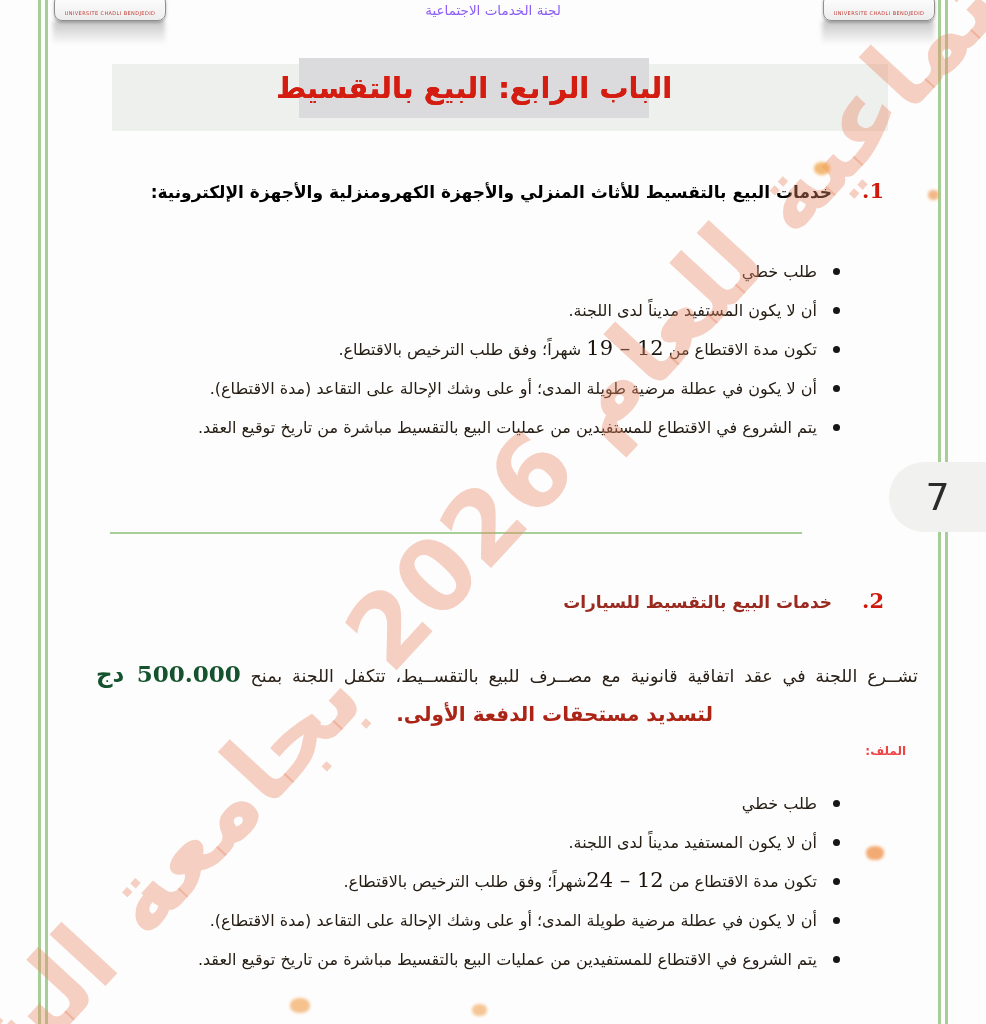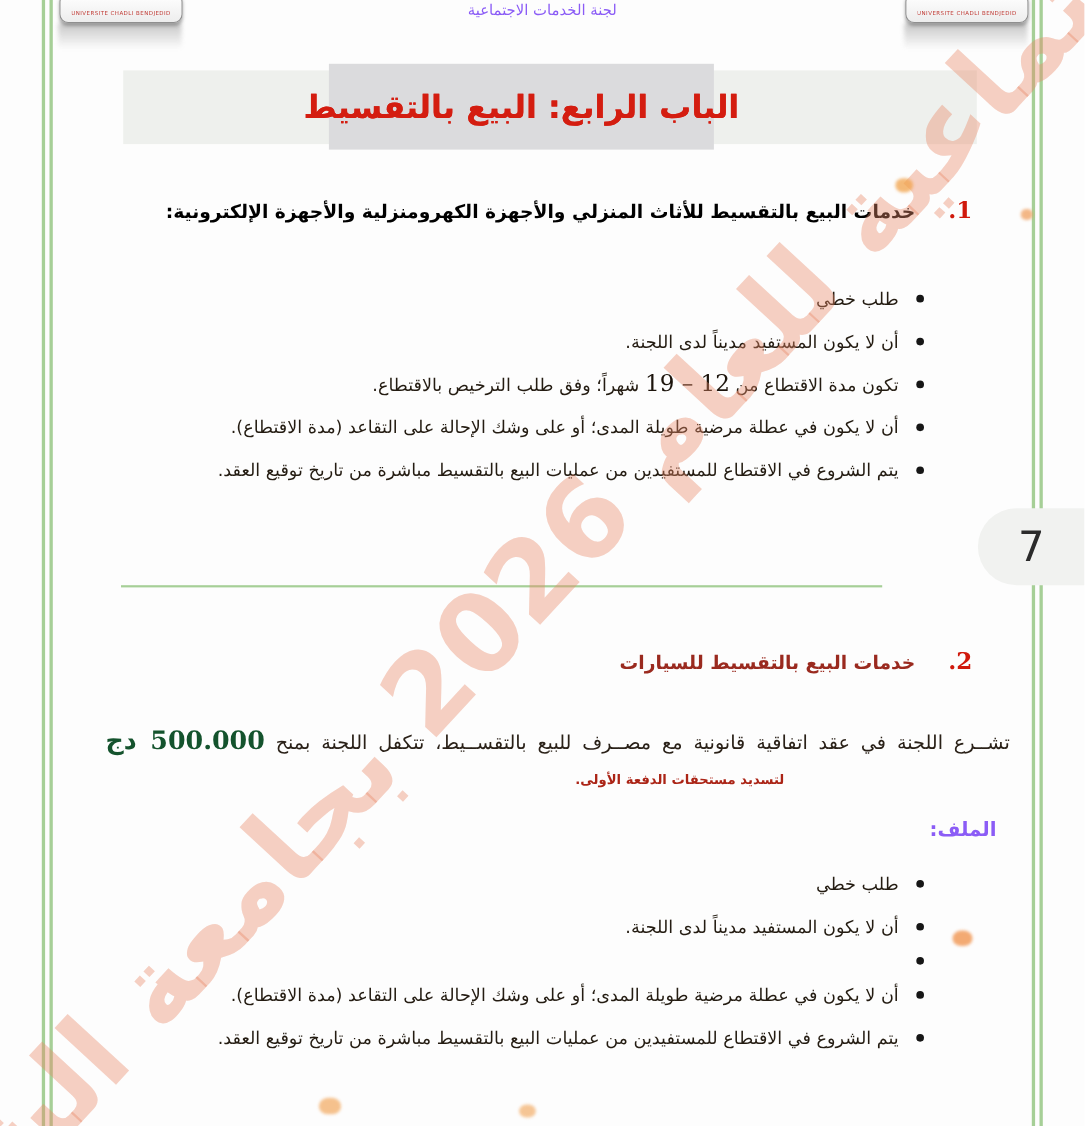--- a/index.html
+++ b/index.html
@@ -19,21 +19,21 @@
   .stamp-left{left:54px;} .stamp-right{left:823px;}
   .reflection{position:absolute;top:21px;width:112px;height:28px;z-index:3;filter:blur(2px);opacity:.55;
               background:linear-gradient(180deg,#9a9a9a 0%,rgba(255,255,255,0) 85%);}
   .refl-left{left:53px;} .refl-right{left:822px;}
 
   .header-title{position:absolute;top:2px;left:0;right:0;text-align:center;font-size:13.5px;
                 color:#8b5cf6;z-index:4;}
 
   
   .title-band{position:absolute;left:112px;top:64px;width:776px;height:67px;background:#eef0ed;z-index:2;}
-  .title-box{position:absolute;left:299px;top:58px;width:350px;height:78px;background:#dbdbdd;z-index:2;
+  .title-box{position:absolute;left:299px;top:58px;width:350px;height:60px;background:#dbdbdd;z-index:2;
              display:flex;align-items:center;justify-content:center;}
   .title-box span{color:#d41d10;font-weight:bold;font-size:29px;white-space:nowrap;direction:rtl;
                   text-shadow:0 0 .6px #d41d10;}
 
   
   .watermark{position:absolute;left:470px;top:540px;transform:translate(-50%,-50%) rotate(-47.3deg);
              transform-origin:center;white-space:nowrap;direction:rtl;font-size:100px;font-weight:bold;
              color:rgba(233,138,105,0.40);z-index:3;pointer-events:none;letter-spacing:2px;}
   .speck{position:absolute;border-radius:45%;z-index:3;pointer-events:none;filter:blur(1.5px);}
 
@@ -54,24 +54,24 @@
   .range{font-family:"DejaVu Serif",serif;font-size:21px;line-height:20px;color:#1c140c;}
 
   .note{position:absolute;top:470px;right:171px;direction:rtl;font-weight:bold;font-size:17.5px;
         color:#a62b1d;z-index:2;white-space:nowrap;}
 
   .divider{position:absolute;top:532px;left:110px;width:692px;height:2px;background:#a6cf97;z-index:2;}
 
   .para{position:absolute;top:660px;right:68px;width:822px;direction:rtl;font-size:17.5px;color:#2a2118;
         text-align:justify;text-align-last:justify;z-index:2;}
   .amount{font-family:"DejaVu Serif","DejaVu Sans",serif;font-weight:bold;font-size:23px;color:#14532d;}
-  .para2{position:absolute;top:702px;right:273px;direction:rtl;font-weight:bold;font-size:12px;
+  .para2{position:absolute;top:702px;right:273px;direction:rtl;font-weight:bold;font-size:20px;
          color:#ab2416;z-index:2;white-space:nowrap;}
-  .file-label{position:absolute;top:744px;right:80px;direction:rtl;font-weight:bold;font-size:18px;
-              color:#8b5cf6;z-index:2;text-align:center;}
+  .file-label{position:absolute;top:744px;right:80px;direction:rtl;font-weight:bold;font-size:12px;
+              color:#ef4444;z-index:2;text-align:center;}
 
   
   .page-tab{position:absolute;top:462px;right:0;width:97px;height:70px;background:#f1f2f0;
             border-radius:35px 0 0 35px;display:flex;align-items:center;justify-content:center;z-index:5;}
   .page-tab span{font-size:38px;color:#2b2b2b;}
 </style>
 </head>
 <body>
 
 <div class="page">
@@ -151,20 +151,21 @@
     <li>
       <span class="dot"></span>
       <span><span>طلب خطي</span><span class="range"></span><span></span></span>
     </li>
     <li>
       <span class="dot"></span>
       <span><span>أن لا يكون المستفيد مديناً لدى اللجنة.</span><span class="range"></span><span></span></span>
     </li>
     <li>
       <span class="dot"></span>
+      <span><span>تكون مدة الاقتطاع من </span><span class="range">12 – 24</span><span>شهراً؛ وفق طلب الترخيص بالاقتطاع.</span></span>
     </li>
     <li>
       <span class="dot"></span>
       <span><span>أن لا يكون في عطلة مرضية طويلة المدى؛ أو على وشك الإحالة على التقاعد (مدة الاقتطاع).</span><span class="range"></span><span></span></span>
     </li>
     <li>
       <span class="dot"></span>
       <span><span>يتم الشروع في الاقتطاع للمستفيدين من عمليات البيع بالتقسيط مباشرة من تاريخ توقيع العقد.</span><span class="range"></span><span></span></span>
     </li>
   </ul>

